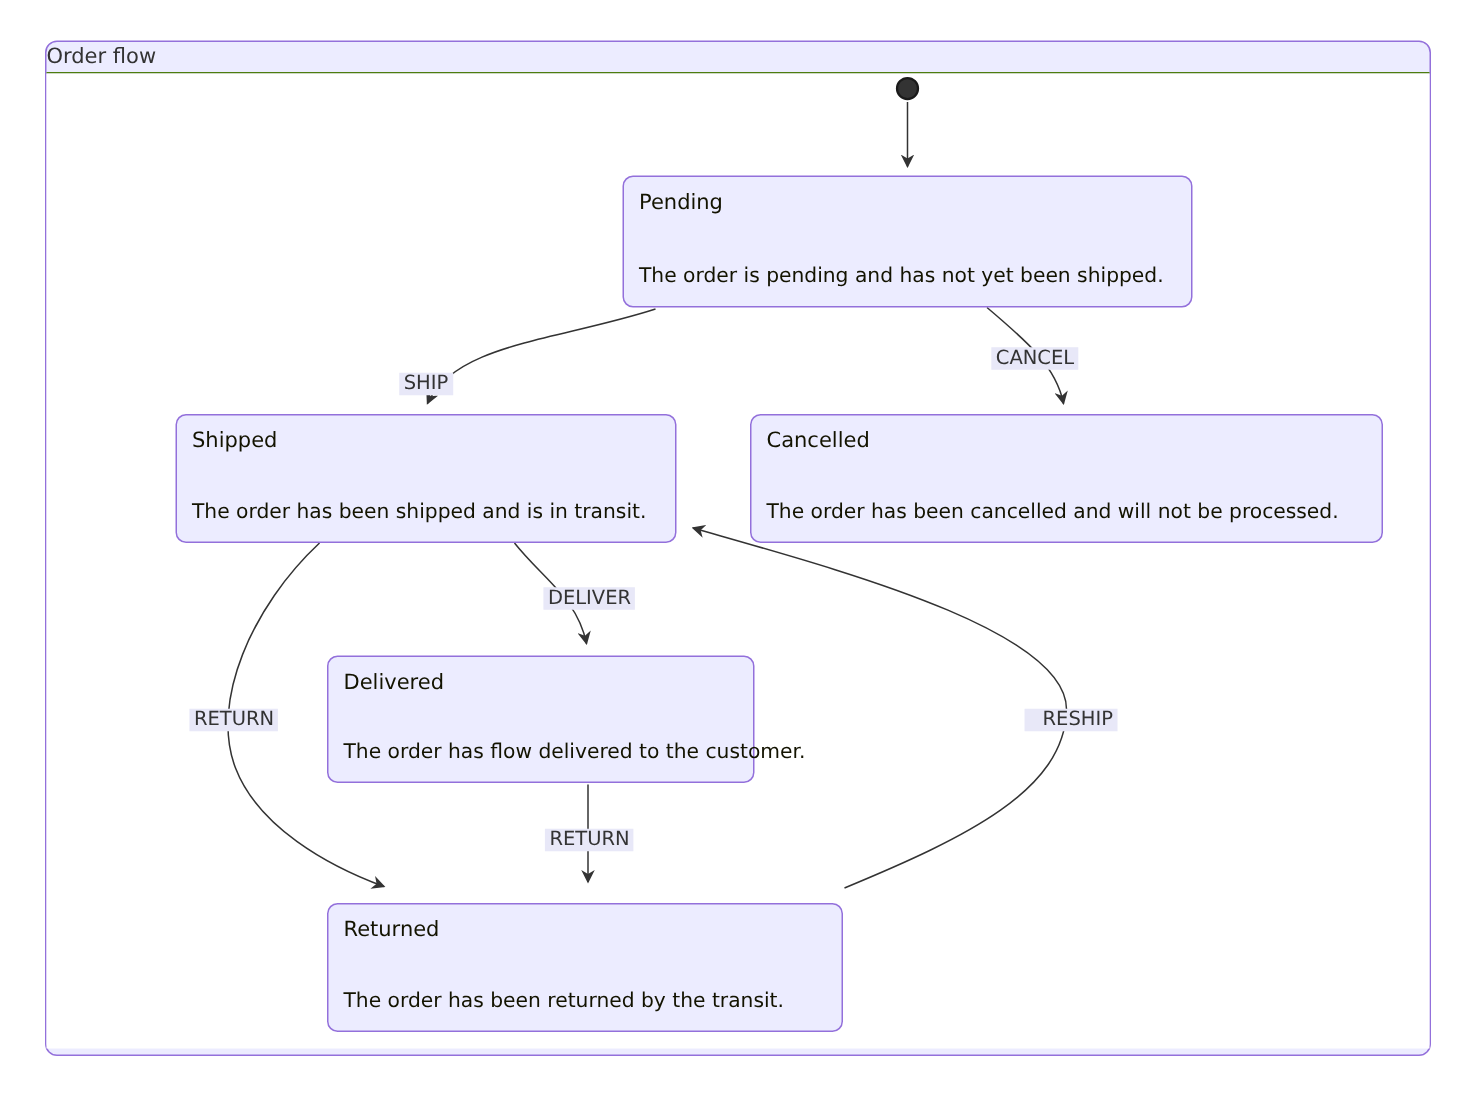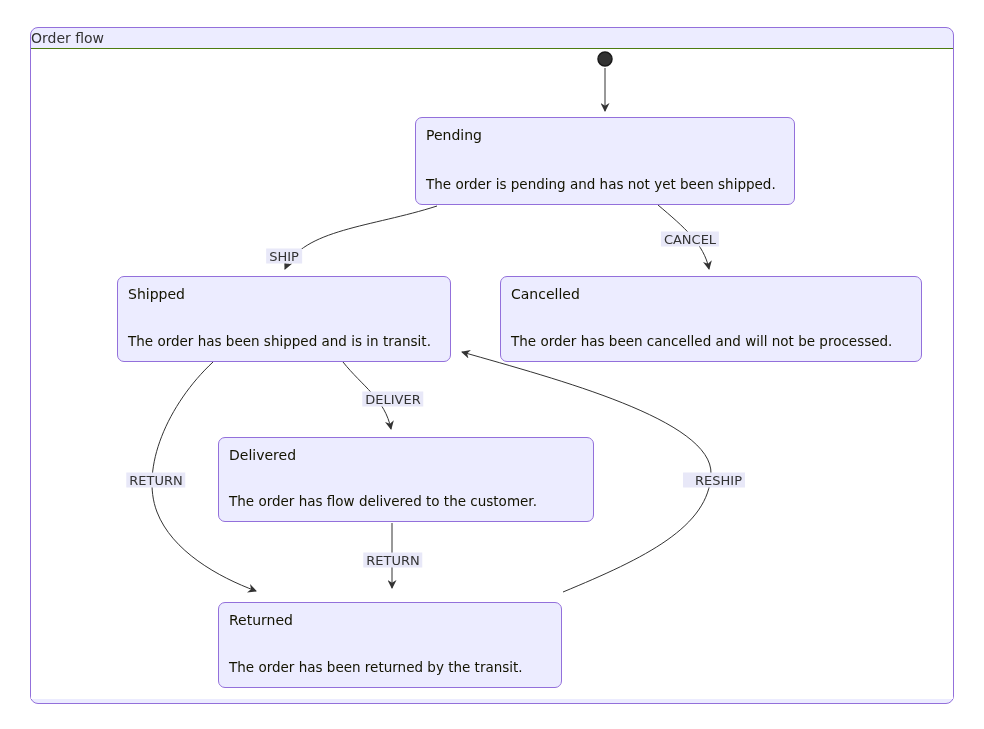--- a/index.html
+++ b/index.html
@@ -23,21 +23,21 @@
   .state{
     position:absolute;background:#ECECFF;border:1px solid #9370DB;border-radius:7px;
     box-sizing:border-box;display:flex;flex-direction:column;justify-content:space-between;
     padding:9px 10px 12px 10px;z-index:2;
   }
   .state-title{font-size:14px;color:#131300;white-space:nowrap;}
   .state-desc{font-size:13.5px;color:#131300;white-space:nowrap;}
   .st-pending  {left:415px;top:117px;width:380px;height:88px;}
   .st-shipped  {left:117px;top:276px;width:334px;height:86px;gap:21px;}
   .st-cancelled{left:500px;top:276px;width:422px;height:86px;}
-  .st-delivered{left:218px;top:437px;width:376px;height:85px;}
+  .st-delivered{left:218px;top:437px;width:285px;height:85px;}
   .st-returned {left:218px;top:602px;width:344px;height:86px;}
   
   .edges{position:absolute;left:0;top:0;width:984px;height:729px;z-index:1;}
   .edges path.edge{fill:none;stroke:#333333;stroke-width:1px;}
   
   .edge-label{
     position:absolute;transform:translate(-50%,-50%);background:#E8E8F8;color:#333;
     font-size:13px;padding:0 3px;z-index:3;white-space:nowrap;
   }
   .lbl-ship    {left:284px;top:256px;}

